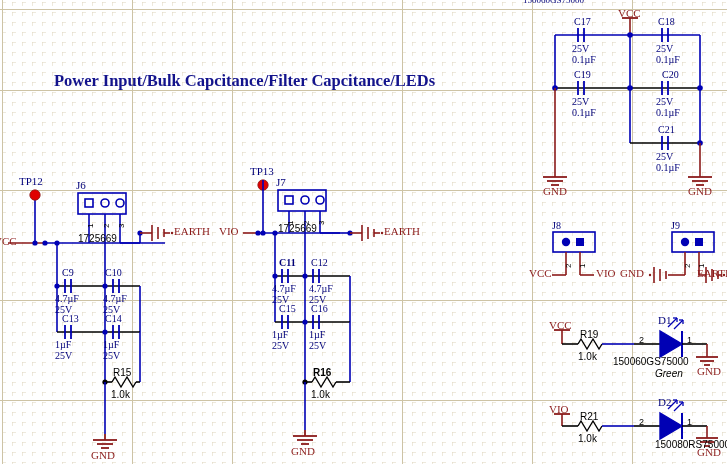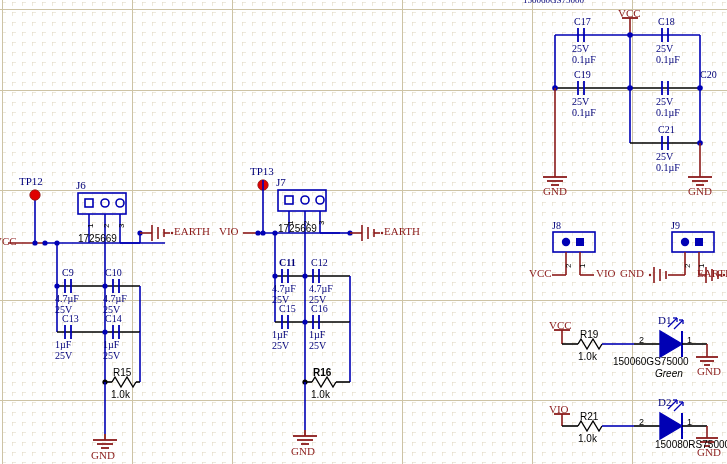--- a/index.html
+++ b/index.html
@@ -374,20 +374,21 @@
         <line x1="696" y1="438" x2="718" y2="438"></line>
         <line x1="700" y1="442" x2="714" y2="442"></line>
         <line x1="704" y1="446" x2="710" y2="446"></line>
       </g>
     </g>
 
   </svg>
 
   <div class="txt lbl-blue" style="left:523px; top:-4px; font-size:9px; color:#00007a;">150060GS75000</div>
 
+  <div class="title" style="left:54px; top:71px;">Power Input/Bulk Capcitance/Filter Capcitance/LEDs</div>
 
   <div class="txt lbl-red" style="left:-6px; top:236px;">VCC</div>
   <div class="txt lbl-blue" style="left:19px; top:176px; font-size:11px;">TP12</div>
   <div class="txt lbl-blue" style="left:76px; top:180px; font-size:11px;">J6</div>
   <div class="txt lbl-black" style="left:78px; top:234px; font-size:10px;">1725669</div>
   <div class="txt pin-num vert" style="left:87px; top:228px; transform:rotate(-90deg);">1</div>
   <div class="txt pin-num vert" style="left:103px; top:228px; transform:rotate(-90deg);">2</div>
   <div class="txt pin-num vert" style="left:118px; top:228px; transform:rotate(-90deg);">3</div>
   <div class="txt lbl-red" style="left:174px; top:226px;">EARTH</div>
 
@@ -447,21 +448,21 @@
   <div class="txt lbl-blue" style="left:572px; top:55px;">0.1µF</div>
 
   <div class="txt lbl-blue" style="left:658px; top:17px;">C18</div>
   <div class="txt lbl-blue" style="left:656px; top:44px;">25V</div>
   <div class="txt lbl-blue" style="left:656px; top:55px;">0.1µF</div>
 
   <div class="txt lbl-blue" style="left:574px; top:70px;">C19</div>
   <div class="txt lbl-blue" style="left:572px; top:97px;">25V</div>
   <div class="txt lbl-blue" style="left:572px; top:108px;">0.1µF</div>
 
-  <div class="txt lbl-blue" style="left:660px; top:70px;padding-left:40px;">C20</div>
+  <div class="txt lbl-blue" style="left:622px; top:70px;padding-left:40px;">C20</div>
   <div class="txt lbl-blue" style="left:656px; top:97px;">25V</div>
   <div class="txt lbl-blue" style="left:656px; top:108px;">0.1µF</div>
 
   <div class="txt lbl-blue" style="left:658px; top:125px;">C21</div>
   <div class="txt lbl-blue" style="left:656px; top:152px;">25V</div>
   <div class="txt lbl-blue" style="left:656px; top:163px;">0.1µF</div>
 
   <div class="txt lbl-red" style="left:543px; top:186px;">GND</div>
   <div class="txt lbl-red" style="left:688px; top:186px;">GND</div>
 

